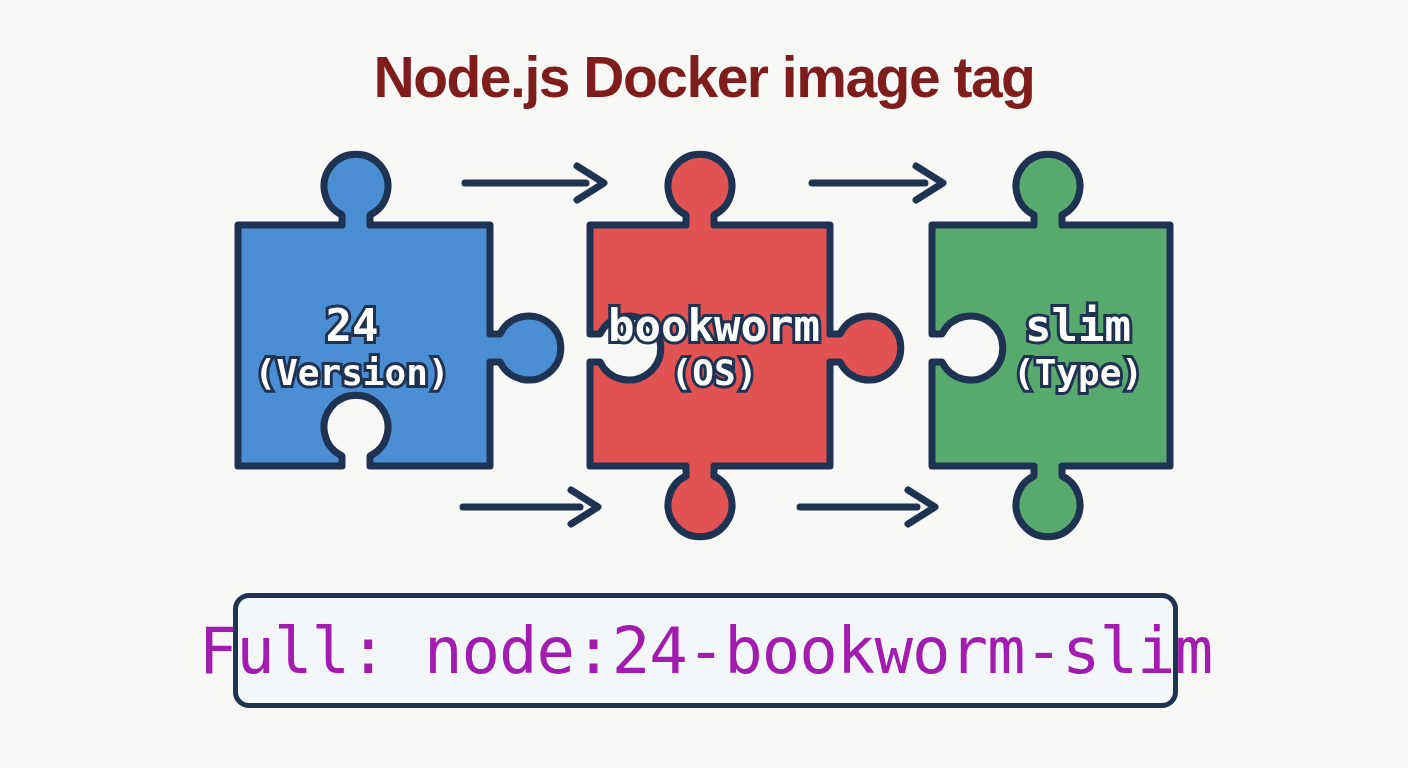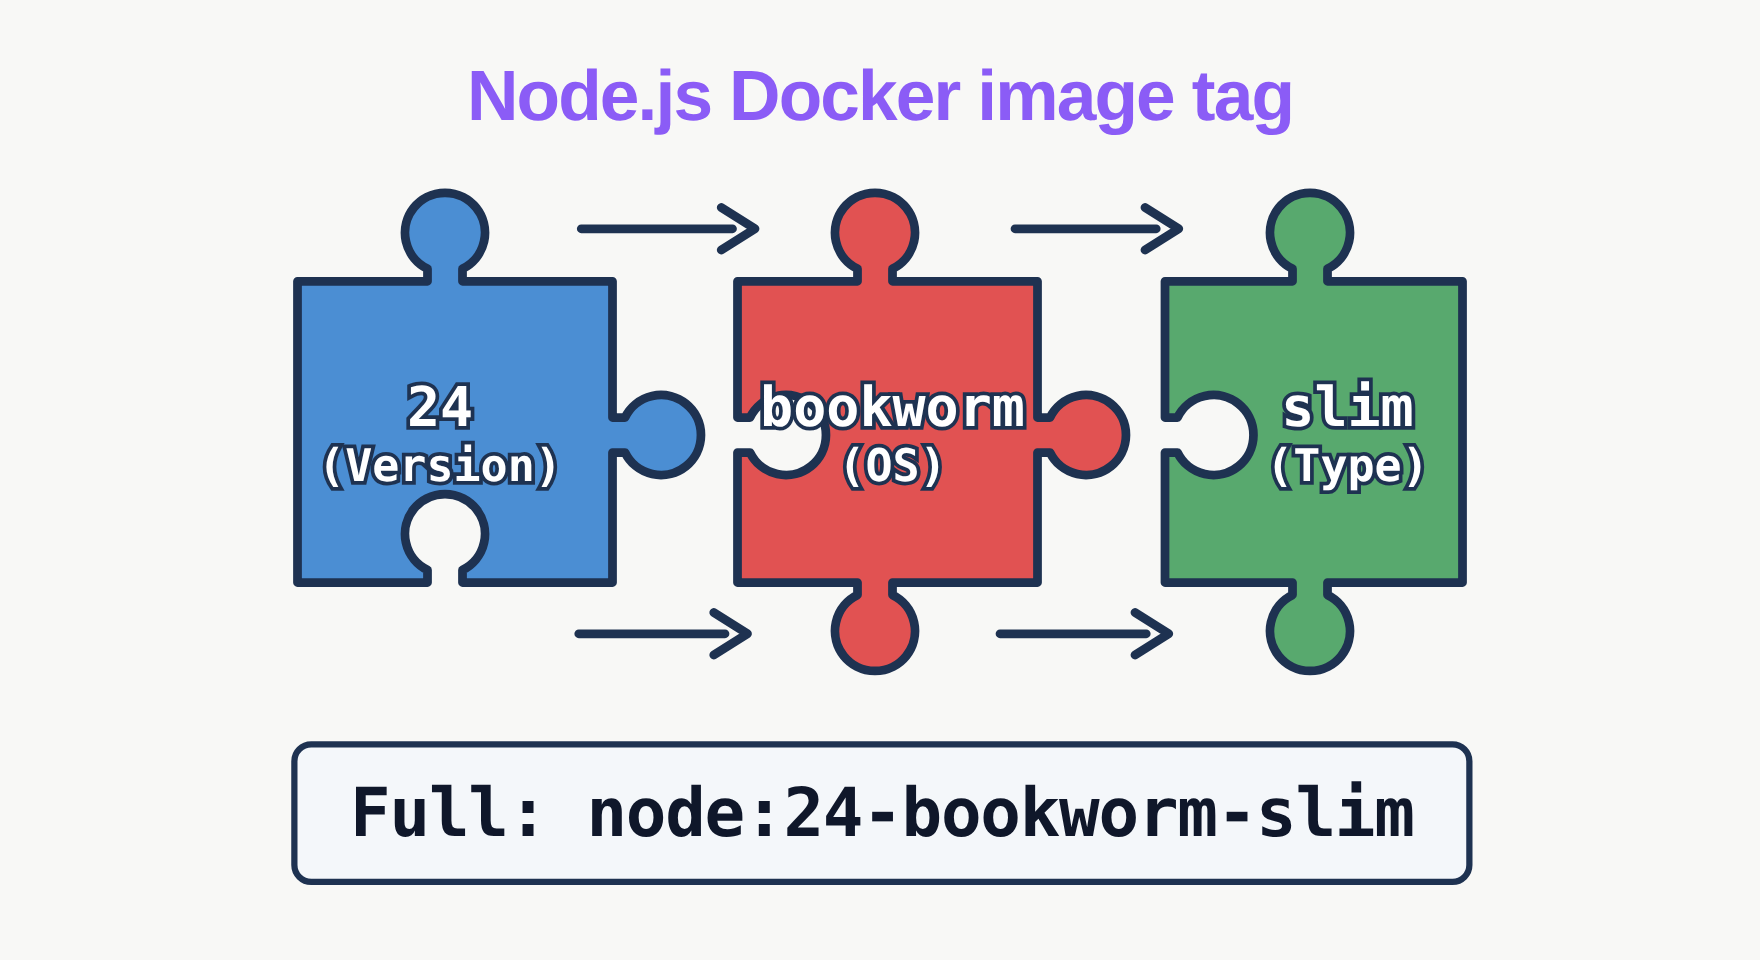--- a/index.html
+++ b/index.html
@@ -19,21 +19,21 @@
     position: absolute;
     top: 44px;
     left: 0;
     width: 100%;
     margin: 0;
     text-align: center;
     font-family: "Liberation Sans", sans-serif;
     font-size: 57px;
     font-weight: 700;
     letter-spacing: -1.5px;
-    color: #8b5cf6;
+    color: #7f1d1d;
   }
   svg.diagram {
     position: absolute;
     left: 0;
     top: 0;
     width: 1408px;
     height: 768px;
   }
   .piece-shape {
     stroke: #1e3251;
@@ -67,24 +67,24 @@
     box-sizing: border-box;
     background: #f4f7fa;
     border: 5px solid #1e3251;
     border-radius: 16px;
     display: flex;
     align-items: center;
     justify-content: center;
   }
   .full-tag-text {
     font-family: "DejaVu Sans Mono", monospace;
-    font-weight: bold;
-    font-size: 54px;
+    font-weight: normal;
+    font-size: 64px;
     letter-spacing: -1px;
-    color: #0f172a;
+    color: #a21caf;
     white-space: pre;
   }
 </style>
 </head>
 <body>
 
 <div class="canvas">
 
   <h1 class="title">Node.js Docker image tag</h1>
 

